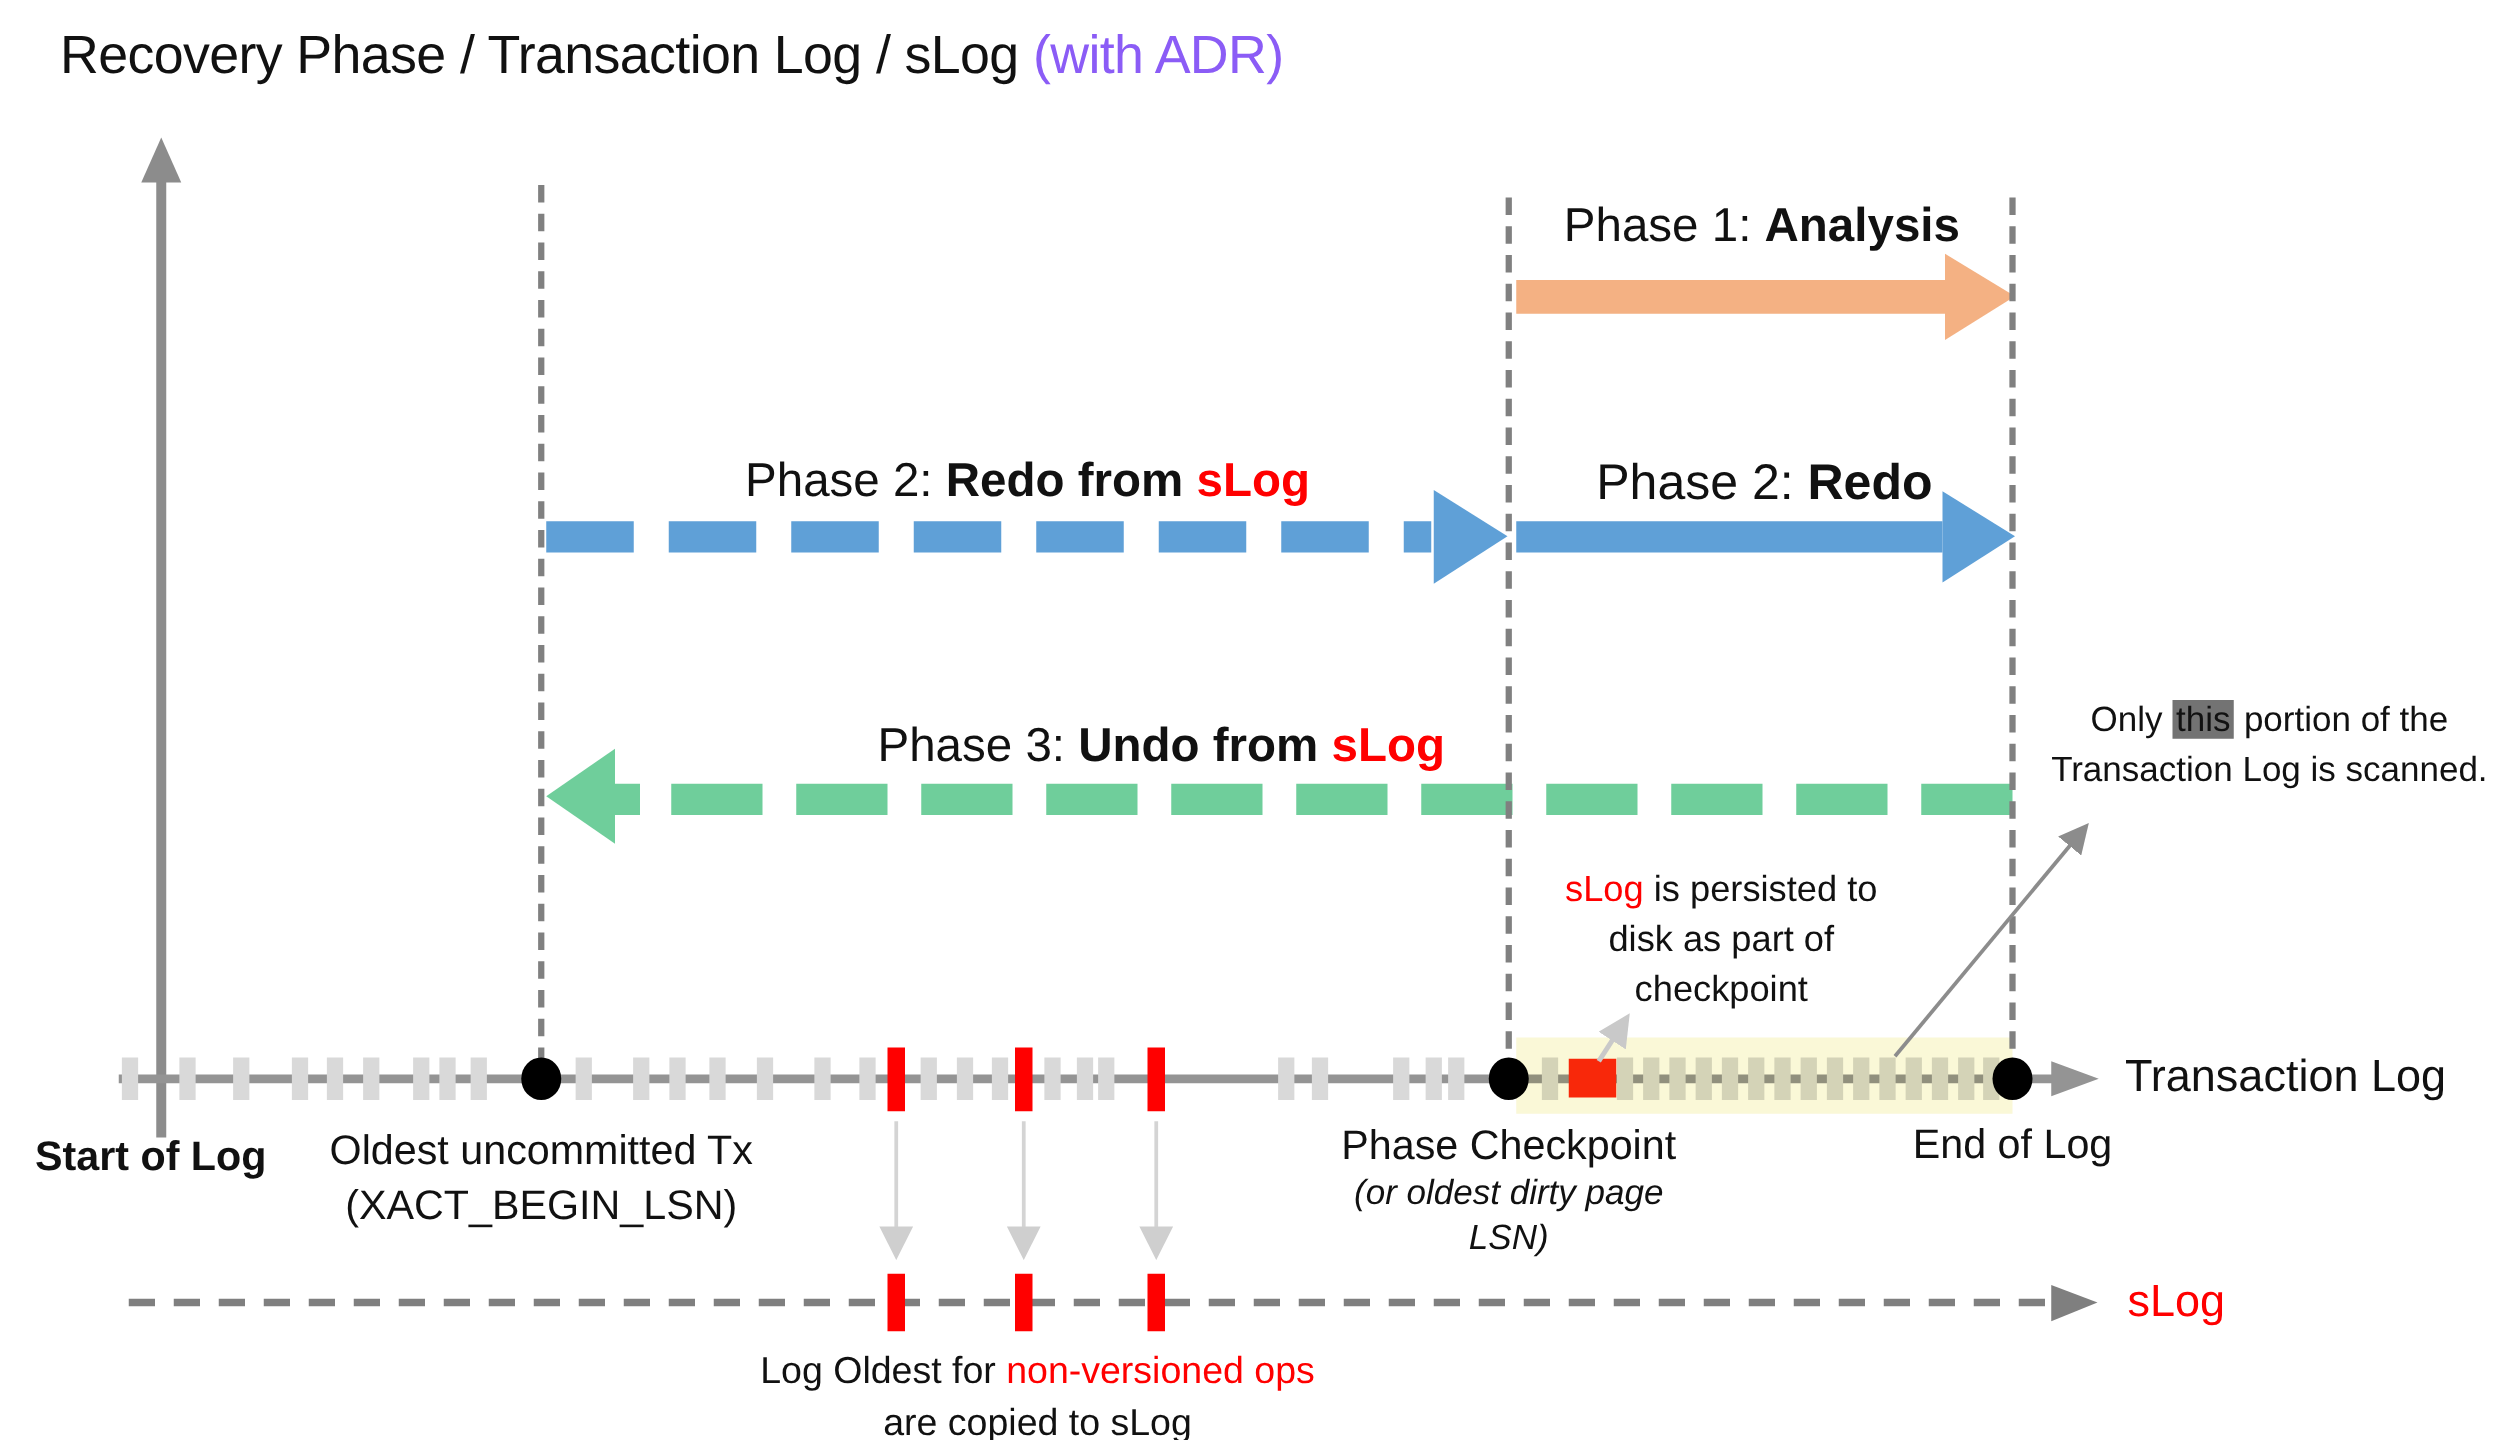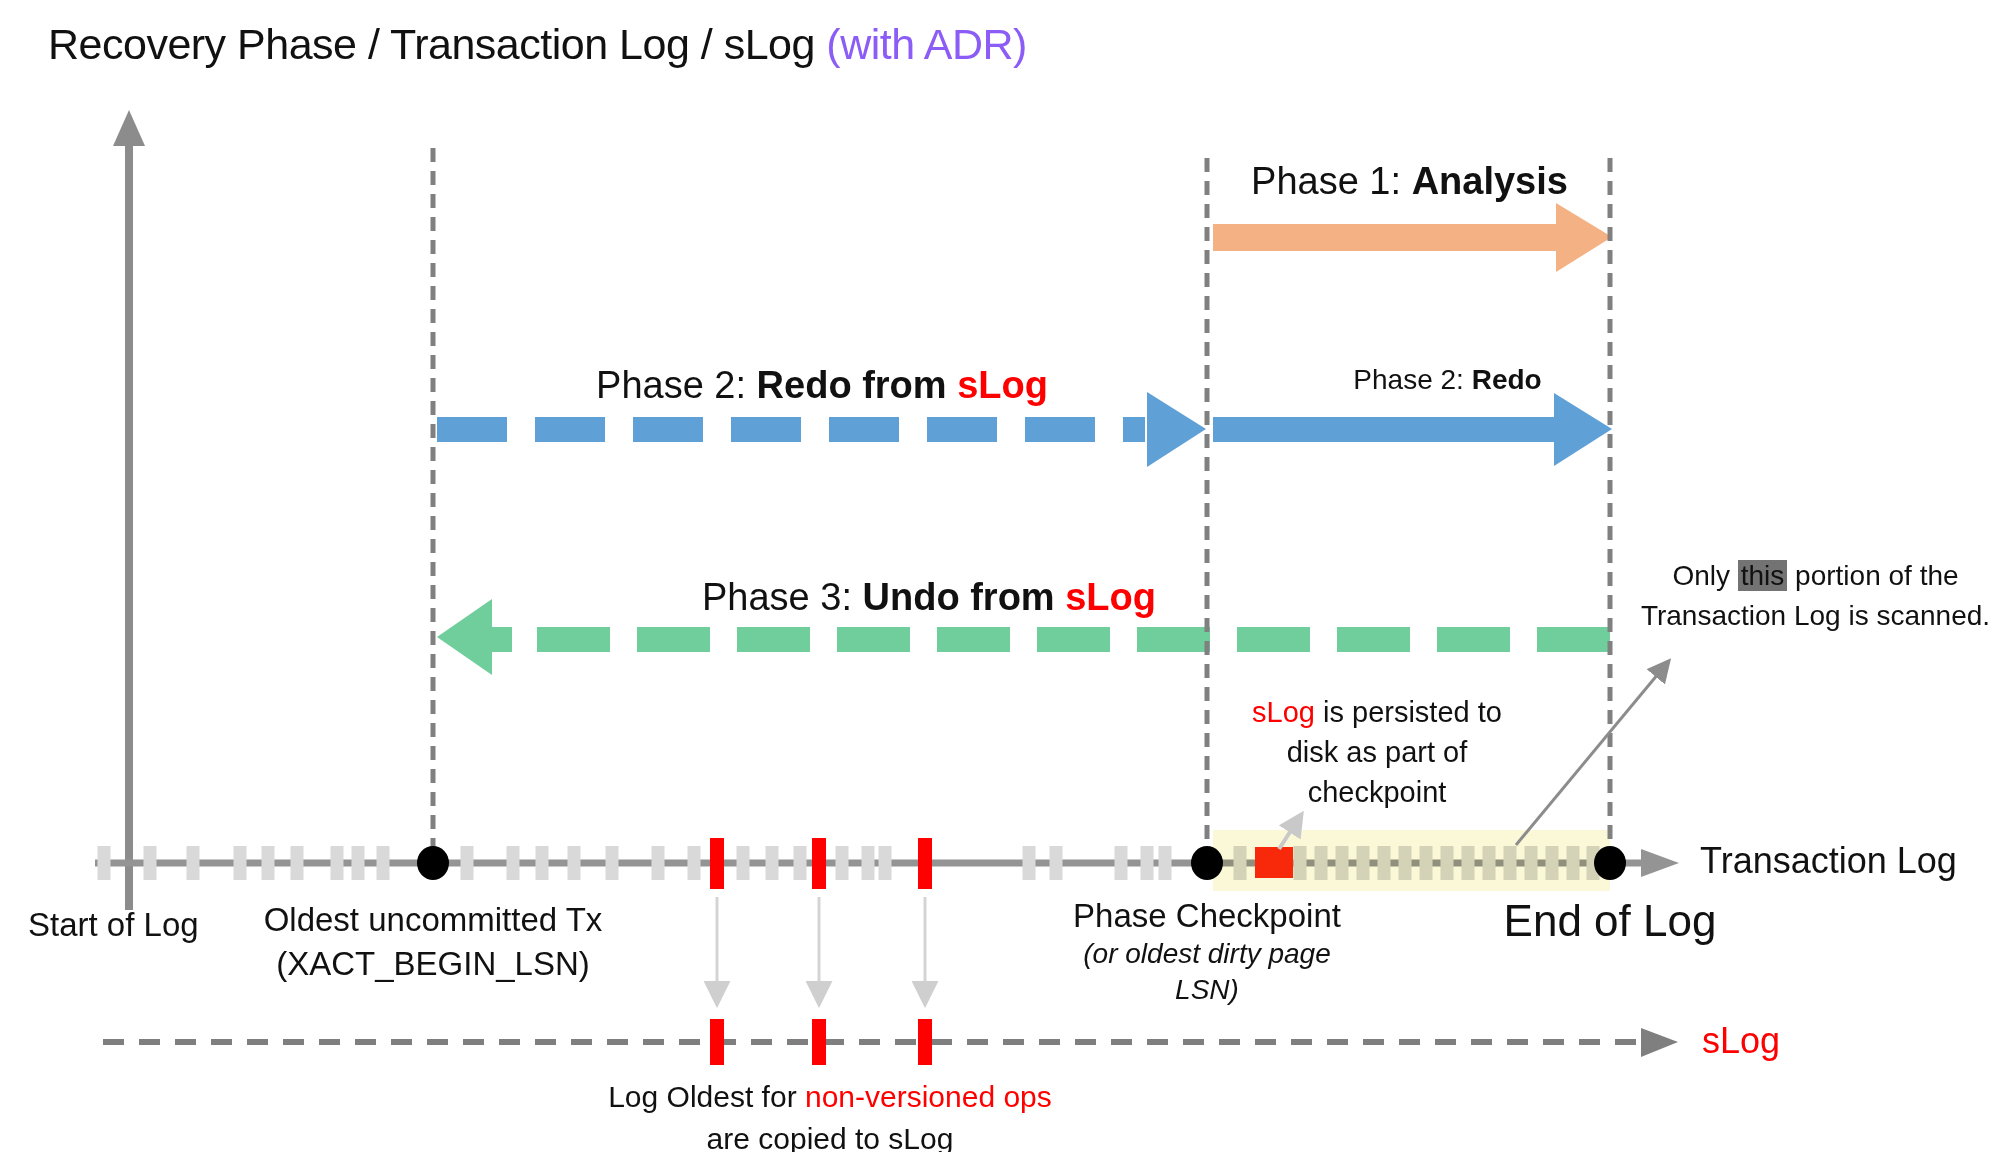--- a/index.html
+++ b/index.html
@@ -9,30 +9,30 @@
   .label{position:absolute;white-space:nowrap;}
   .center{text-align:center;}
   .bold{font-weight:bold;}
   .red{color:#FF0000;}
   .green{color:#8b5cf6;}
   .italic{font-style:italic;}
   .hl{background:#737373;padding:0 3px;}
   #title{left:48px;top:20px;font-size:43px;letter-spacing:-0.5px;}
   #phase1-label{left:1209px;top:160px;width:401px;font-size:38px;}
   #phase2a-label{left:437px;top:364px;width:770px;font-size:38px;}
-  #phase2b-label{left:1249px;top:364px;width:397px;font-size:28px;}
+  #phase2b-label{left:1213px;top:364px;width:397px;font-size:40px;}
   #phase3-label{left:437px;top:576px;width:984px;font-size:38px;}
   #persisted-note{left:1222px;top:692px;width:310px;font-size:29px;line-height:40px;}
   #scanned-note{left:1630px;top:556px;width:371px;font-size:28px;line-height:40px;}
   #copied-note{left:520px;top:1076px;width:620px;font-size:30px;line-height:42px;}
-  #start-of-log-label{left:28px;top:906px;font-size:33px;}
+  #start-of-log-label{left:28px;top:906px;font-size:33px;font-weight:bold;}
   #oldest-label{left:183px;top:898px;width:500px;font-size:33px;line-height:44px;}
   #checkpoint-label{left:1032px;top:896px;width:350px;font-size:33px;line-height:40px;}
   #checkpoint-label .sub{font-size:28px;line-height:36px;}
-  #end-of-log-label{left:1485px;top:896px;width:250px;font-size:44px;}
+  #end-of-log-label{left:1485px;top:896px;width:250px;font-size:33px;}
   #translog-label{left:1700px;top:840px;font-size:36px;}
   #slog-label{left:1702px;top:1020px;font-size:36px;color:#FF0000;}
 </style>
 </head>
 <body>
 
 <div id="canvas">
 
   <svg id="diagram-svg" width="2001" height="1152" viewBox="0 0 2001 1152">
     <defs>

